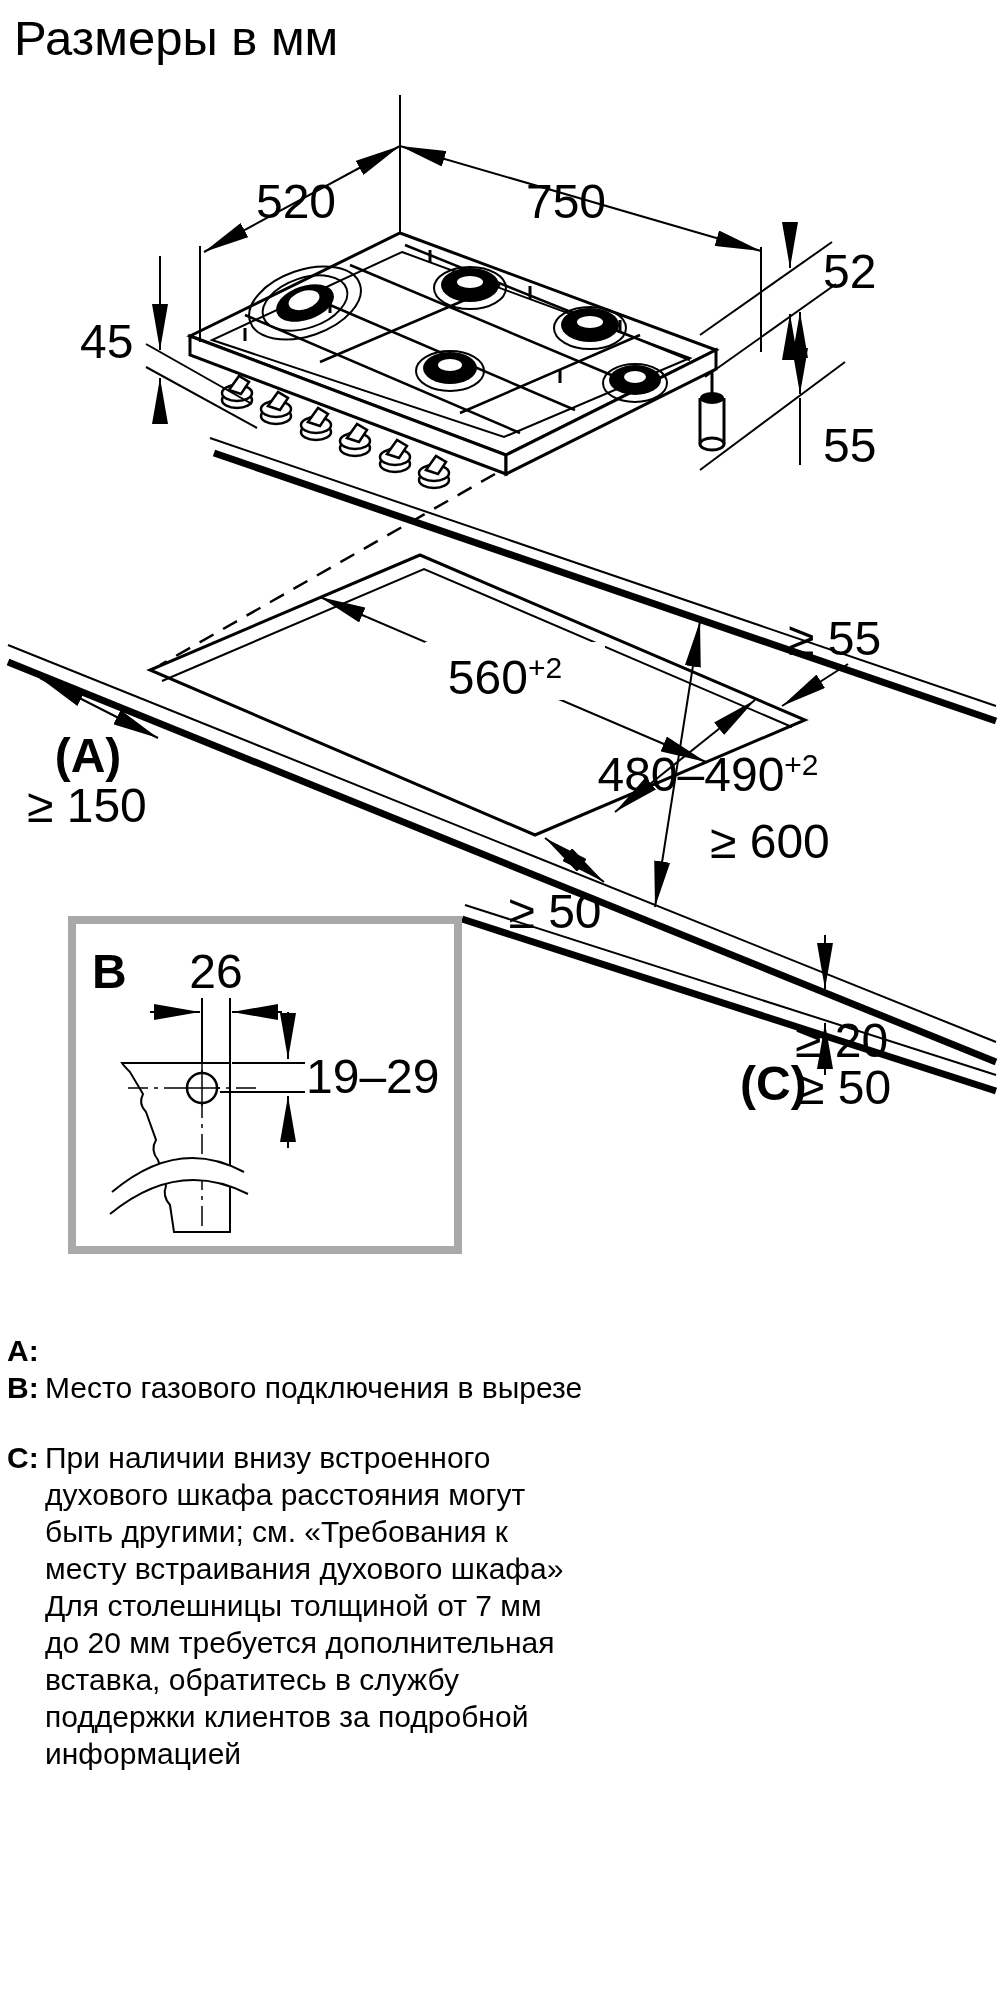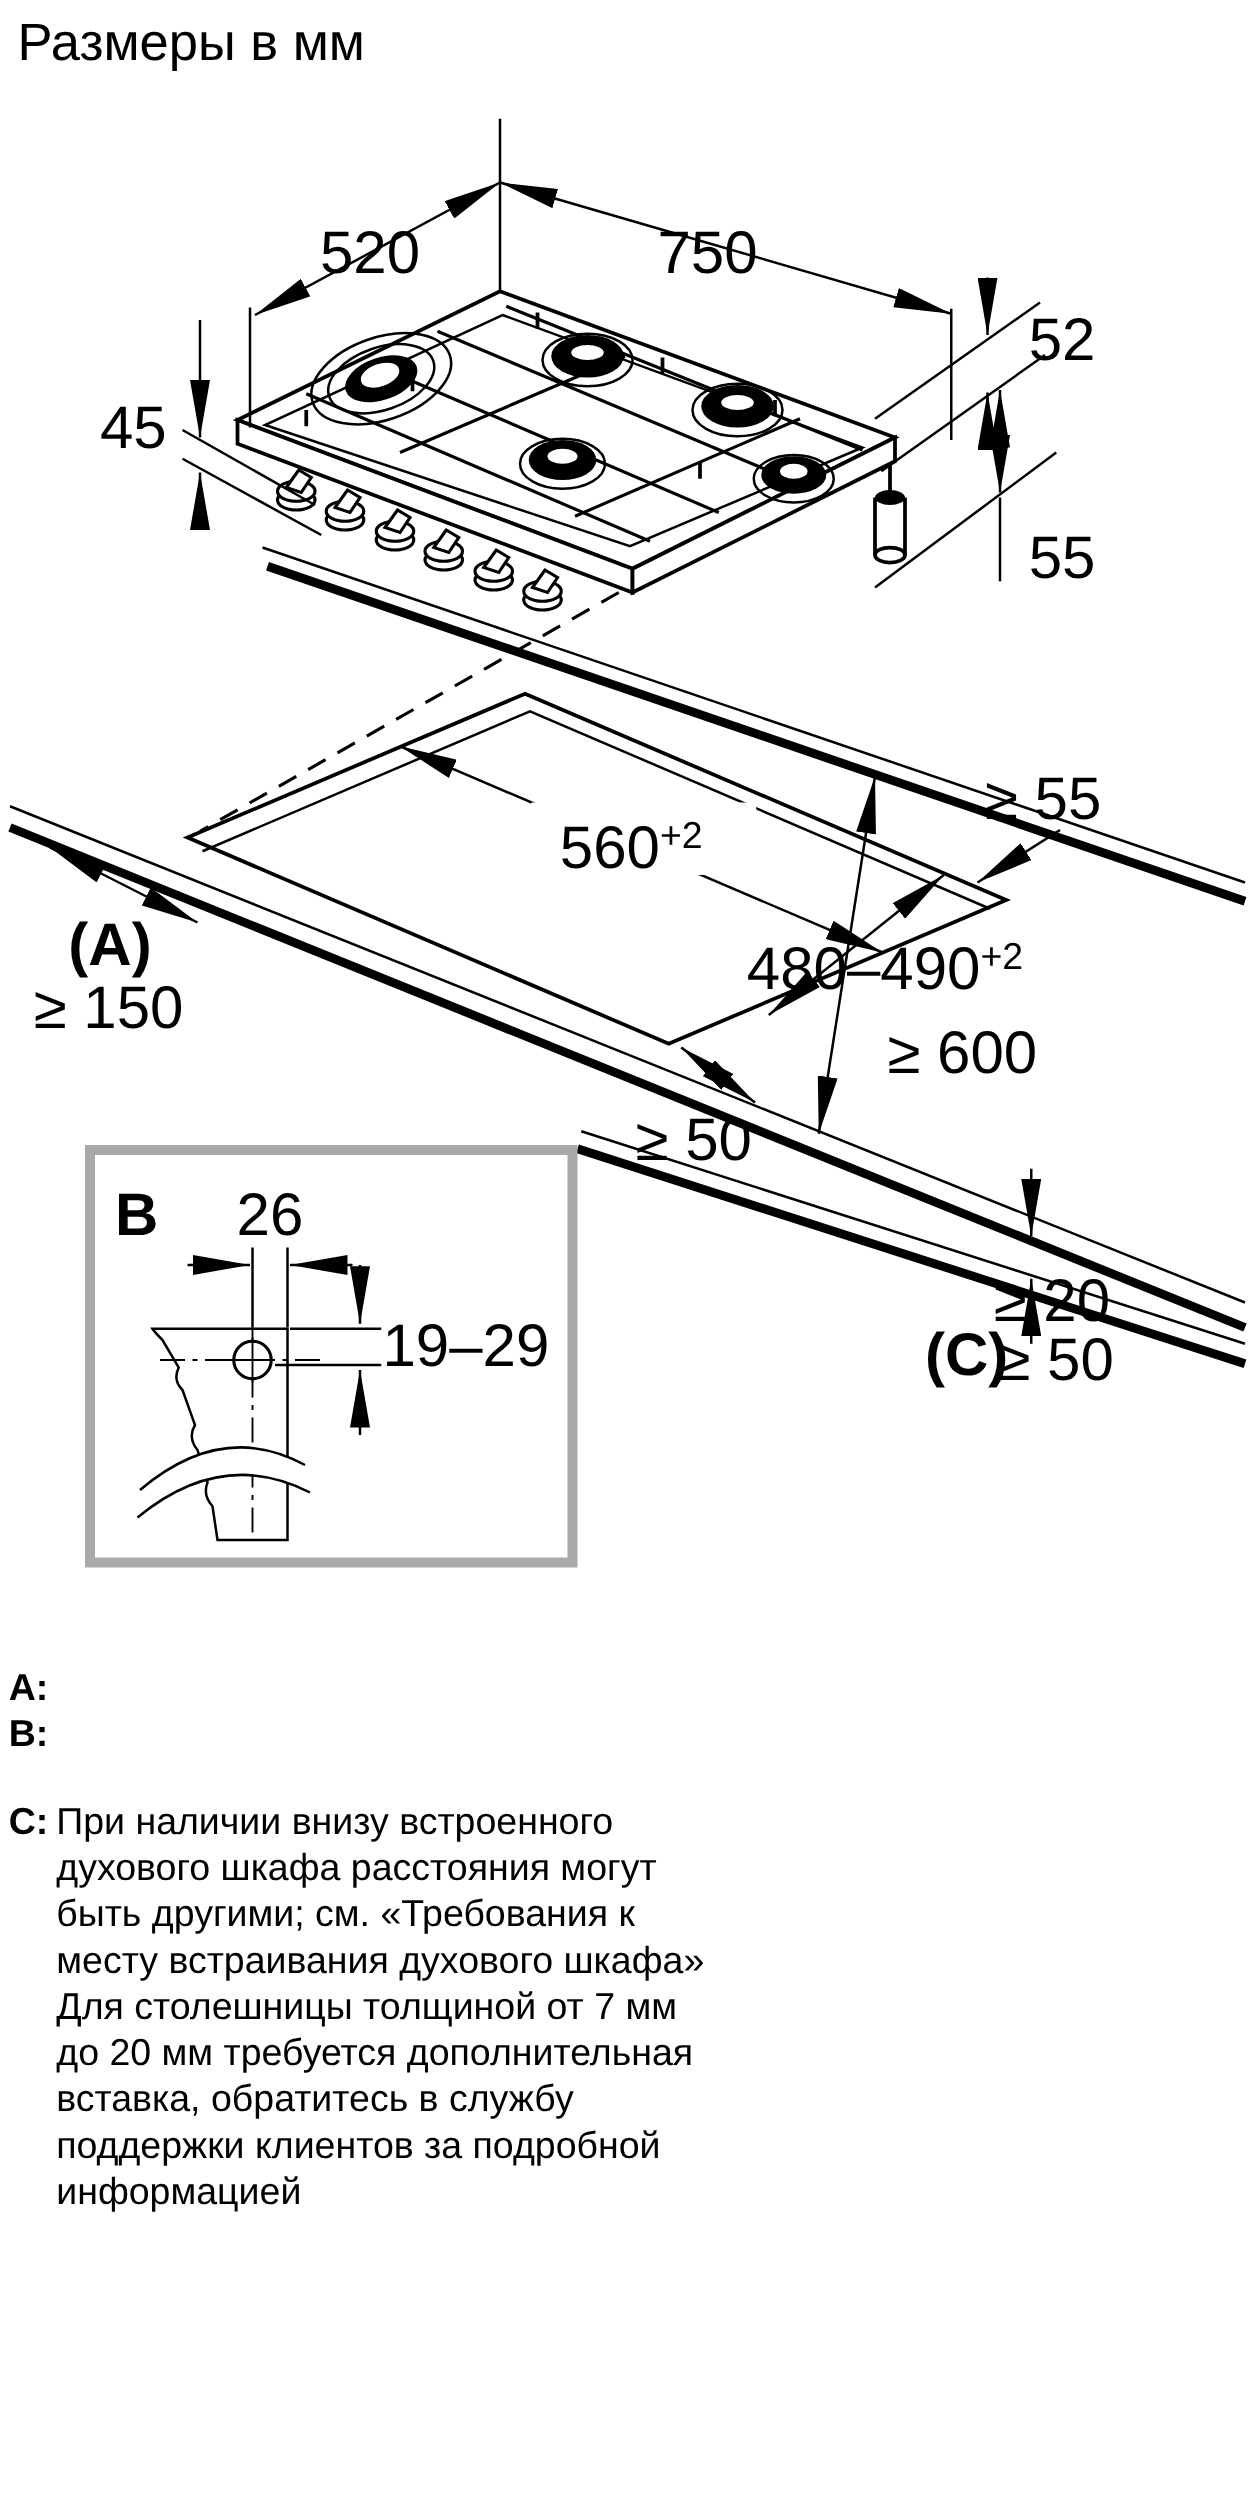--- a/index.html
+++ b/index.html
@@ -1,17 +1,17 @@
 <!DOCTYPE html>
 <html><head>
 <meta charset="utf-8">
 <style>
   html,body{margin:0;padding:0;background:#fff;}
   body{width:1000px;height:2000px;position:relative;font-family:"Liberation Sans",sans-serif;color:#000;}
-  .title{position:absolute;left:14px;top:10px;font-size:42px;letter-spacing:0px;}
+  .title{position:absolute;left:14px;top:10px;font-size:49px;letter-spacing:0px;}
   svg{position:absolute;left:0;top:0;}
   svg text{font-family:"Liberation Sans",sans-serif;fill:#000;}
   .dim{font-size:48px;}
   .dimB{font-size:48px;font-weight:bold;}
   .sup{font-size:30px;}
   .ln{stroke:#000;fill:none;stroke-width:2;}
   .ln3{stroke:#000;fill:none;stroke-width:3;}
   .thick{stroke:#000;fill:none;stroke-width:7;}
   .thin{stroke:#000;fill:none;stroke-width:2;}
   .white{fill:#fff;}
@@ -228,20 +228,21 @@
     <text class="dim" x="306" y="1093">19–29</text>
   </g>
 </svg>
 
 <div class="legend">
   <div class="legend-row">
     <div class="legend-key">A:</div>
   </div>
   <div class="legend-row row-b">
     <div class="legend-key">B:</div>
+    <div class="legend-text">Место газового подключения в вырезе</div>
   </div>
   <div class="legend-row row-c">
     <div class="legend-key">C:</div>
     <div class="legend-text">При наличии внизу встроенного
 духового шкафа расстояния могут
 быть другими; см. «Требования к
 месту встраивания духового шкафа»
 Для столешницы толщиной от 7 мм
 до 20 мм требуется дополнительная
 вставка, обратитесь в службу

